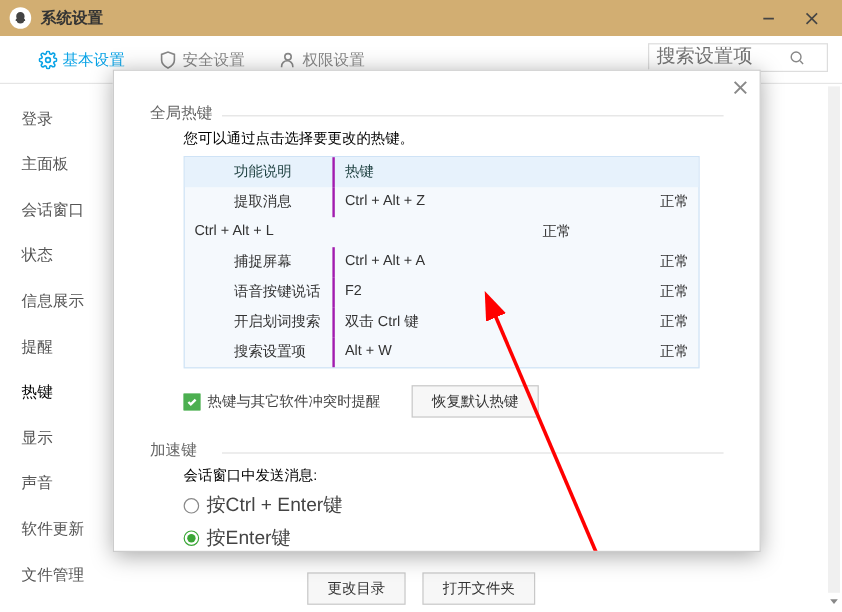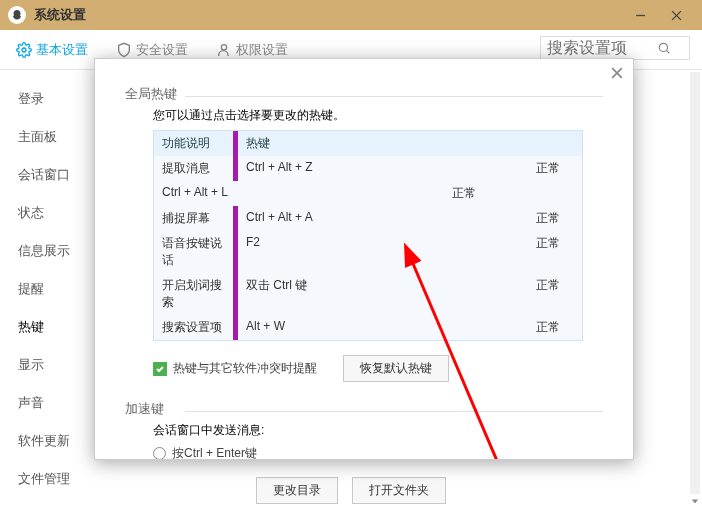--- a/index.html
+++ b/index.html
@@ -5,21 +5,21 @@
   * { box-sizing: border-box; margin: 0; padding: 0; font-family: "Microsoft YaHei", Arial, sans-serif; }
   body { width: 702px; height: 510px; background: #fff; position: relative; overflow: hidden; font-size: 13px; }
 
   .titlebar { height: 30px; background: #d2ae72; display: flex; align-items: center; padding: 0 8px; }
   .titlebar .logo { width: 18px; height: 18px; background: #fff; border-radius: 50%; margin-right: 8px; display:flex;align-items:center;justify-content:center;}
   .titlebar .logo svg{width:12px;height:12px;}
   .titlebar .title { color: #333; font-size: 13px; flex:1;font-weight:bold;}
   .titlebar .winbtn { width: 36px; height: 30px; display:flex;align-items:center;justify-content:center; color:#444; }
   .titlebar .winbtn svg{width:11px;height:11px;}
 
-  .tabbar { height: 40px; background:#fff; display:flex; align-items:center; padding:0 16px; border-bottom:1px solid #e5e5e5; gap:28px; position:relative;}
+  .tabbar { height: 40px; background:#fff; display:flex; align-items:center; padding:0 32px; border-bottom:1px solid #e5e5e5; gap:28px; position:relative;}
   .tabitem{display:flex;align-items:center;gap:4px;color:#888;cursor:pointer;}
   .tabitem.active{color:#09a3e6;}
   .tabitem svg{width:16px;height:16px;}
   .tabbar .searchwrap{ position:absolute; right:12px; top:6px; border:1px solid #ddd; display:flex; align-items:center; padding:2px 6px; width:150px;}
   .tabbar .searchwrap input{border:none;outline:none;font-size:16px;width:110px;color:#888;}
   .tabbar .searchwrap svg{width:14px;height:14px;color:#888;}
 
   .main { display:flex; height: calc(100% - 70px); }
   .sidebar { width: 90px; padding-top:10px;}
   .sidebar .sitem{ height:38px; display:flex;align-items:center; padding-left:18px; color:#555; cursor:pointer;}
@@ -35,30 +35,30 @@
   .dialog .close svg{width:12px;height:12px;}
   .sec-title{ color:#666; font-size:13px; margin-bottom:4px;}
   .sec-rule{ border-top:1px solid #e2e2e2; margin-left:60px; margin-top:-11px; margin-bottom:10px;}
   .sec-sub{ color:#000000; font-size:12px; margin-left:28px; margin-bottom:6px;}
 
   .htable{ width:430px; margin-left:28px; background:#f5f9fd; border:1px solid #cfe3f6; font-size:12px;}
   .htable .hdr{ display:flex; background:#e7f2fc; color:#244; }
   .htable .hdr .col{ padding:4px 8px;}
   .htable .row{ display:flex; }
   .htable .row .col{ padding:4px 8px; color:#333;}
-  .col.cf{ width:84px; border-right:5px solid #a21caf;}
+  .col.cf{ width:100px; border-right:2px solid #a21caf;margin-left:33px;}
   .col.ch{ width:230px;}
   .col.cs{ width:100px; text-align:right;}
 
   .conflictrow{ margin:14px 0 18px 28px; display:flex; align-items:center; gap:26px; color:#444; font-size:12px;}
   .conflictrow .chk{ display:flex; align-items:center; gap:6px;}
   .chkbox{ width:14px;height:14px;border:1px solid #4caf50;background:#4caf50;display:flex;align-items:center;justify-content:center;}
   .chkbox svg{width:10px;height:10px;color:#fff;}
 
-  .radios{ margin-left:28px; font-size:12px; color:#444;}
+  .radios{ margin-left:28px; font-size:16px; color:#444;}
   .radios .r{ display:flex; align-items:center; gap:6px; margin:6px 0;}
   .radio{ width:13px;height:13px;border:1px solid #888;border-radius:50%;display:flex;align-items:center;justify-content:center;}
   .radio.on{ border-color:#3aa636;}
   .radio.on .dot{ width:7px;height:7px;border-radius:50%;background:#3aa636;}
 
   
   .arrow{ position:absolute; left:310px; top:194px; pointer-events:none;}
   .arrow svg{ overflow:visible;}
 
   .content-scrollhint{position:absolute;right:-10px;bottom:4px;color:#bbb;font-size:14px;}

